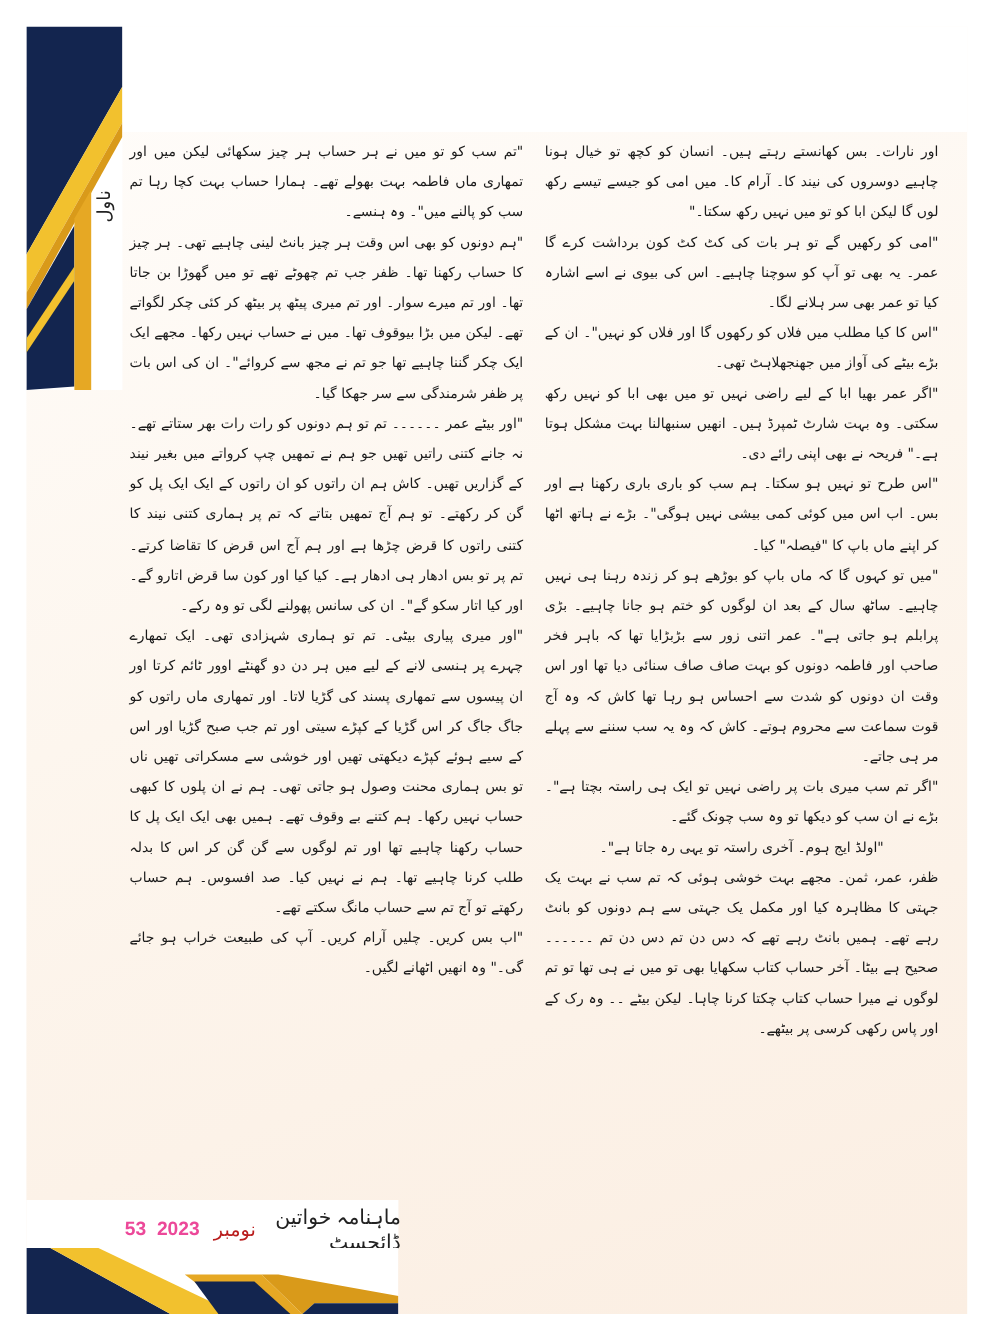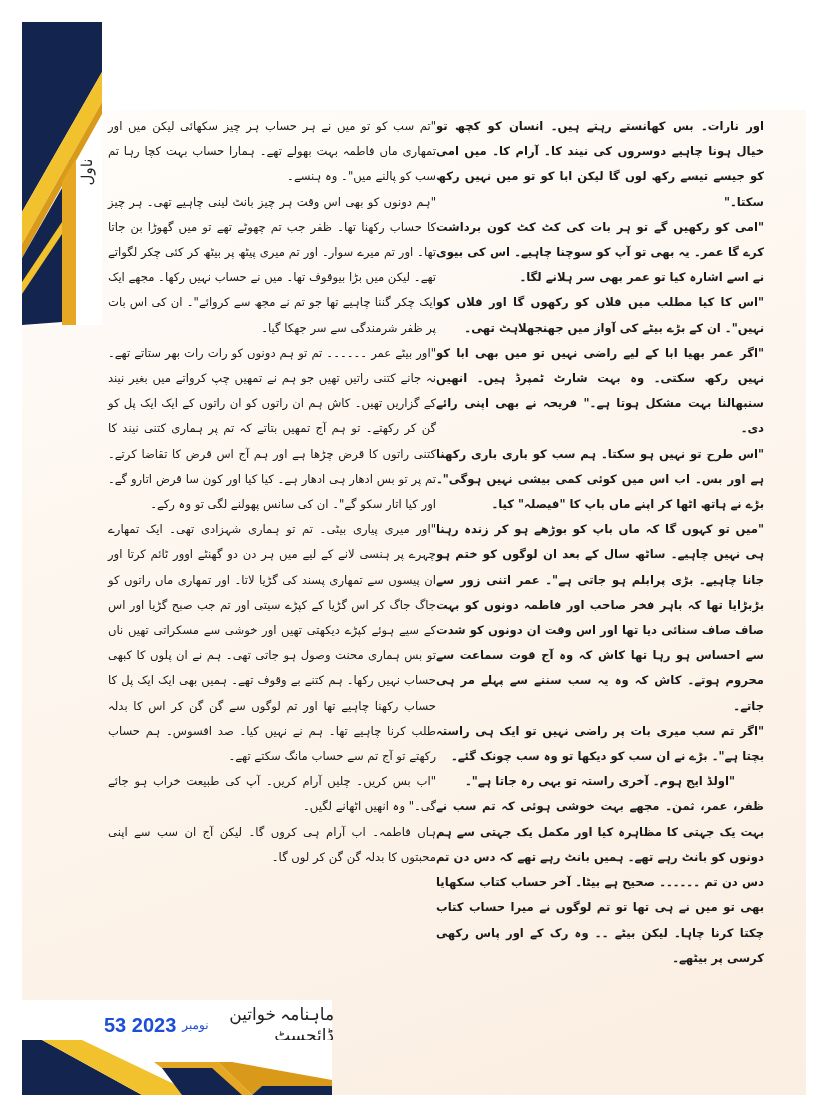--- a/index.html
+++ b/index.html
@@ -29,33 +29,33 @@
     position: absolute; left: 60px; top: 160px; width: 60px; height: 24px;
     transform: rotate(-90deg); transform-origin: center;
     font-size: 15px; color: #222; text-align: center; direction: rtl;
     font-family: "DejaVu Serif", serif;
   }
   .col {
     position: absolute; top: 114px; direction: rtl; text-align: justify;
     font-family: "DejaVu Sans", sans-serif; font-size: 11.6px; line-height: 25.2px;
     color: #1a1a1a;
   }
-  .col-right { left: 436px; width: 328px; font-weight: bold; }
+  .col-right { left: 454px; width: 328px; }
   .col-left { left: 108px; width: 328px; }
   .col p { margin: 0; }
   .col p.center { text-align: center; }
   .footer {
     position: absolute; left: 104px; top: 1012px; height: 26px; width: 230px;
     display: flex; align-items: center; gap: 0;
     font-family: "Liberation Sans", sans-serif;
   }
-  .footer .num { font-weight: bold; font-size: 20px; color: #1d4ed8; }
+  .footer .num { font-weight: bold; font-size: 16px; color: #ec4899; }
   .footer .pg { width: 40px; }
   .footer .yr { width: 62px; }
-  .footer .mo { font-size: 12px; color: #1d4ed8; margin-left: 6px; direction: rtl; font-family: Liberation Serif, serif; }
+  .footer .mo { font-size: 16px; color: #b91c1c; margin-left: 6px; direction: rtl; font-family: Liberation Serif, serif; }
   .footer .mag { font-size: 17px; color: #222; margin-left: 8px; direction: rtl; font-family: Liberation Serif, serif; }
 </style>
 </head>
 <body>
 
 <div class="page"></div>
 <div class="top-white"></div>
 <div class="side-white"></div>
 
 <svg class="banner-top" viewBox="0 0 80 303" preserveAspectRatio="none">
@@ -81,21 +81,20 @@
   <p class="center">"اولڈ ایج ہوم۔ آخری راستہ تو یہی رہ جاتا ہے"۔</p>
   <p>ظفر، عمر، ثمن۔ مجھے بہت خوشی ہوئی کہ تم سب نے بہت یک جہتی کا مظاہرہ کیا اور مکمل یک جہتی سے ہم دونوں کو بانٹ رہے تھے۔ ہمیں بانٹ رہے تھے کہ دس دن تم دس دن تم ۔۔۔۔۔۔ صحیح ہے بیٹا۔ آخر حساب کتاب سکھایا بھی تو میں نے ہی تھا تو تم لوگوں نے میرا حساب کتاب چکتا کرنا چاہا۔ لیکن بیٹے ۔۔ وہ رک کے اور پاس رکھی کرسی پر بیٹھے۔</p>
 </div>
 
 <div class="col col-left">
   <p>"تم سب کو تو میں نے ہر حساب ہر چیز سکھائی لیکن میں اور تمھاری ماں فاطمہ بہت بھولے تھے۔ ہمارا حساب بہت کچا رہا تم سب کو پالنے میں"۔ وہ ہنسے۔</p>
   <p>"ہم دونوں کو بھی اس وقت ہر چیز بانٹ لینی چاہیے تھی۔ ہر چیز کا حساب رکھنا تھا۔ ظفر جب تم چھوٹے تھے تو میں گھوڑا بن جاتا تھا۔ اور تم میرے سوار۔ اور تم میری پیٹھ پر بیٹھ کر کئی چکر لگواتے تھے۔ لیکن میں بڑا بیوقوف تھا۔ میں نے حساب نہیں رکھا۔ مجھے ایک ایک چکر گننا چاہیے تھا جو تم نے مجھ سے کروائے"۔ ان کی اس بات پر ظفر شرمندگی سے سر جھکا گیا۔</p>
   <p>"اور بیٹے عمر ۔۔۔۔۔۔ تم تو ہم دونوں کو رات رات بھر ستاتے تھے۔ نہ جانے کتنی راتیں تھیں جو ہم نے تمھیں چپ کرواتے میں بغیر نیند کے گزاریں تھیں۔ کاش ہم ان راتوں کو ان راتوں کے ایک ایک پل کو گن کر رکھتے۔ تو ہم آج تمھیں بتاتے کہ تم پر ہماری کتنی نیند کا کتنی راتوں کا قرض چڑھا ہے اور ہم آج اس قرض کا تقاضا کرتے۔ تم پر تو بس ادھار ہی ادھار ہے۔ کیا کیا اور کون سا قرض اتارو گے۔ اور کیا اتار سکو گے"۔ ان کی سانس پھولنے لگی تو وہ رکے۔</p>
   <p>"اور میری پیاری بیٹی۔ تم تو ہماری شہزادی تھی۔ ایک تمھارے چہرے پر ہنسی لانے کے لیے میں ہر دن دو گھنٹے اوور ٹائم کرتا اور ان پیسوں سے تمھاری پسند کی گڑیا لاتا۔ اور تمھاری ماں راتوں کو جاگ جاگ کر اس گڑیا کے کپڑے سیتی اور تم جب صبح گڑیا اور اس کے سیے ہوئے کپڑے دیکھتی تھیں اور خوشی سے مسکراتی تھیں ناں تو بس ہماری محنت وصول ہو جاتی تھی۔ ہم نے ان پلوں کا کبھی حساب نہیں رکھا۔ ہم کتنے بے وقوف تھے۔ ہمیں بھی ایک ایک پل کا حساب رکھنا چاہیے تھا اور تم لوگوں سے گن گن کر اس کا بدلہ طلب کرنا چاہیے تھا۔ ہم نے نہیں کیا۔ صد افسوس۔ ہم حساب رکھتے تو آج تم سے حساب مانگ سکتے تھے۔</p>
   <p>"اب بس کریں۔ چلیں آرام کریں۔ آپ کی طبیعت خراب ہو جائے گی۔" وہ انھیں اٹھانے لگیں۔</p>
-  <p>ہاں فاطمہ۔ اب آرام ہی کروں گا۔ لیکن آج ان سب سے اپنی محبتوں کا بدلہ گن گن کر لوں گا۔</p>
 </div>
 
 <div class="footer-white"></div>
 <div class="footer">
   <span class="num pg">53</span>
   <span class="num yr">2023</span>
   <span class="mo">نومبر</span>
   <span class="mag">ماہنامہ خواتین ڈائجسٹ</span>
 </div>
 

